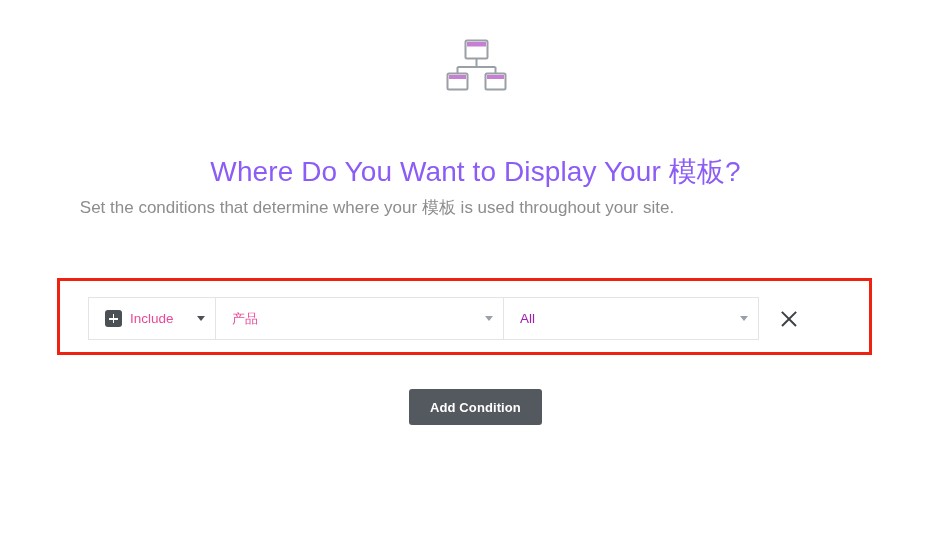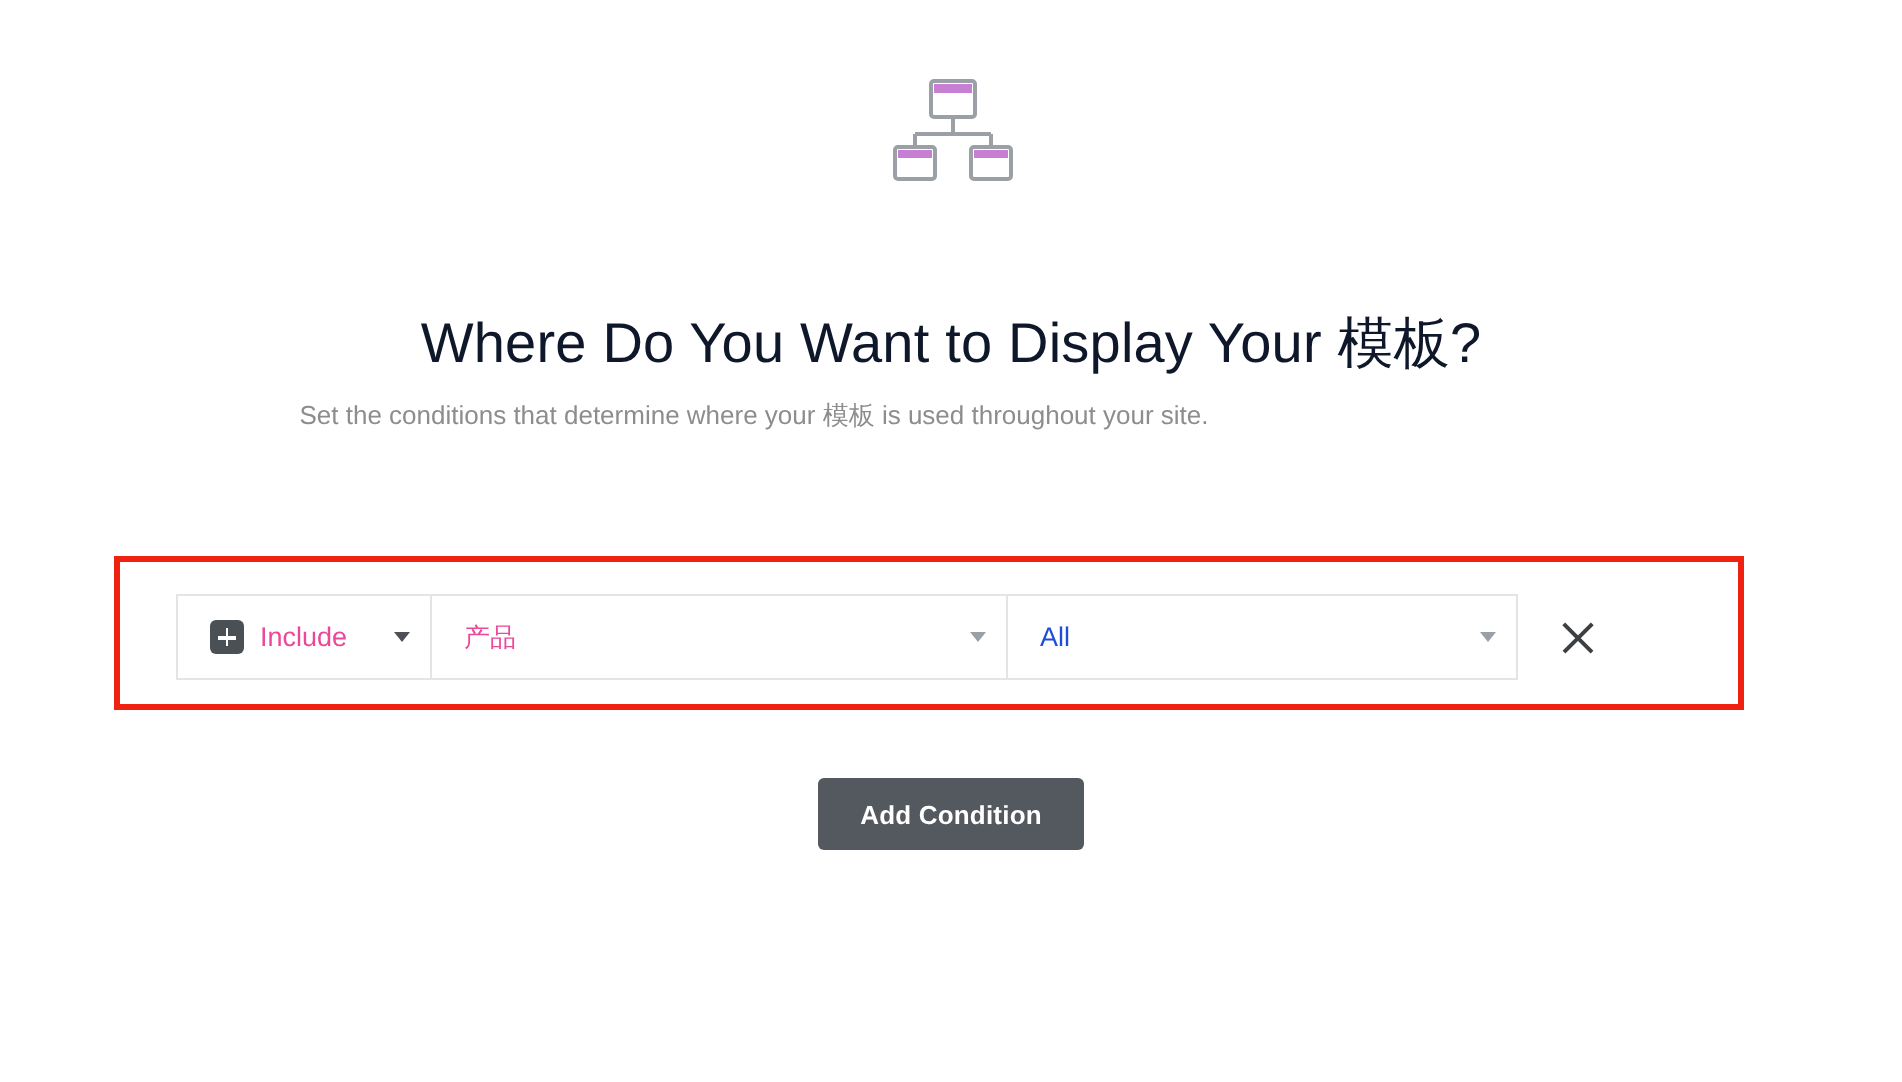--- a/index.html
+++ b/index.html
@@ -41,31 +41,31 @@
   
   .title {
     position: absolute;
     left: 0;
     top: 133px;
     width: 951px;
     text-align: center;
     font-size: 28px;
     font-weight: 300;
     letter-spacing: 0.1px;
-    color: #0f172a;
+    color: #8b5cf6;
     line-height: 40px;
     white-space: nowrap;
   }
   .subtitle {
     position: absolute;
     left: 0;
     top: 194px;
     width: 754px;
     text-align: center;
-    font-size: 13px;
+    font-size: 17px;
     font-weight: 400;
     color: #8d8d8d;
     line-height: 28px;
   }
   .subtitle-line { display: block; }
 
   
   .condition-highlight {
     position: absolute;
     left: 57px;
@@ -138,21 +138,21 @@
 
   .field-label {
     font-size: 13.5px;
     color: #ec4899;
     white-space: nowrap;
     flex: 1 1 auto;
     overflow: hidden;
     text-overflow: ellipsis;
   }
   .field-label.cjk { font-size: 13px; }
-  .field-label.muted { color: #1d4ed8; }
+  .field-label.muted { color: #a21caf; }
 
   .caret {
     flex: 0 0 auto;
     width: 0;
     height: 0;
     border-left: 4.5px solid transparent;
     border-right: 4.5px solid transparent;
     border-top: 5.5px solid #4d5155;
     margin-left: 8px;
   }

